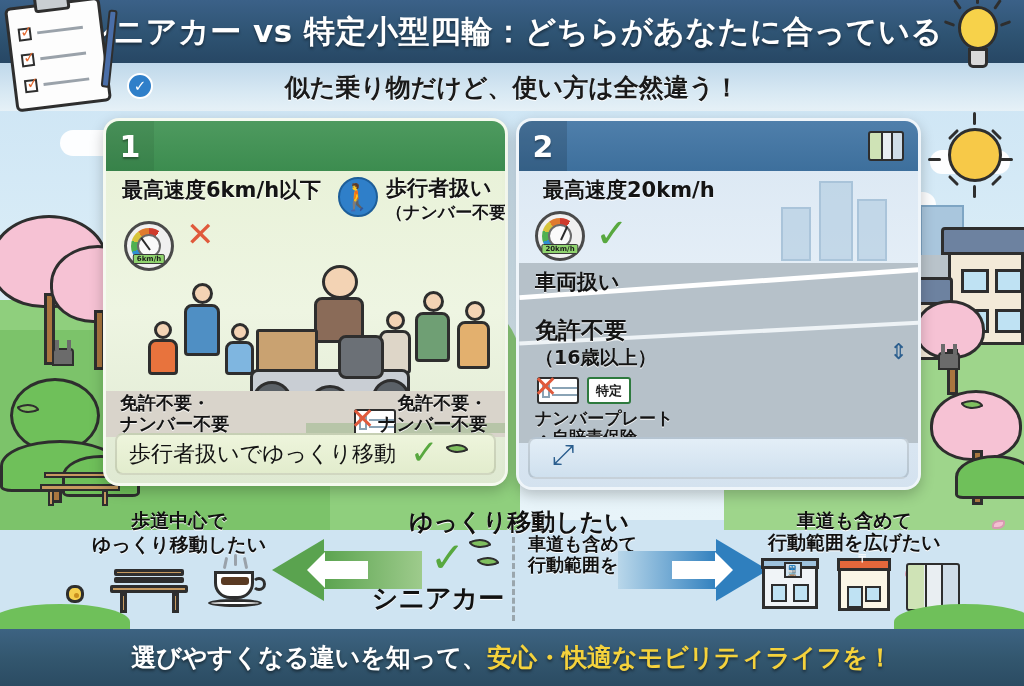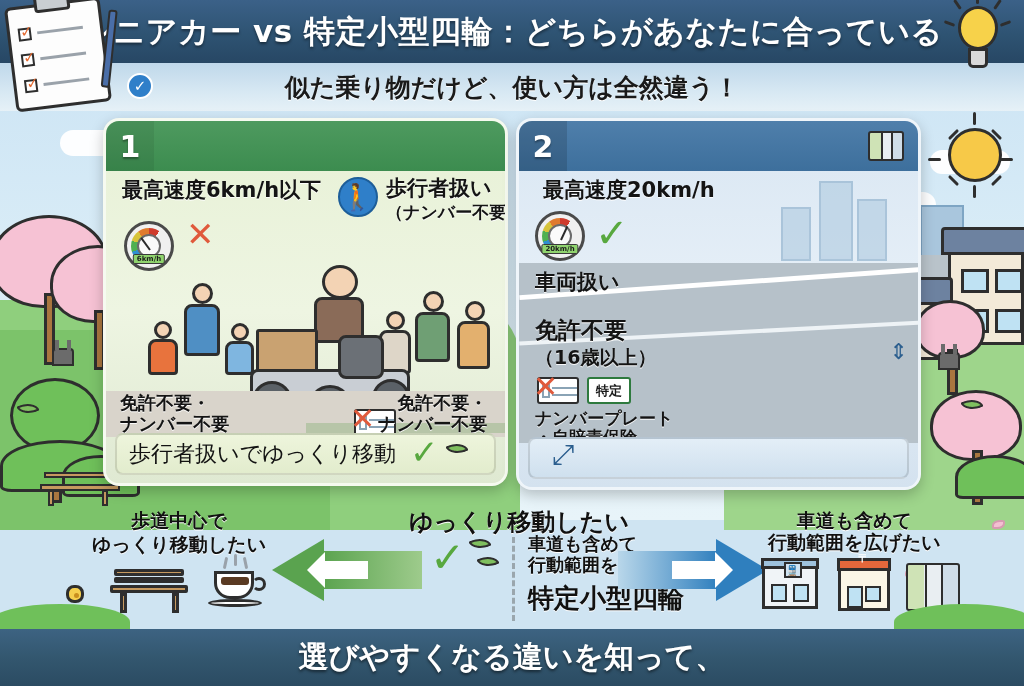--- a/index.html
+++ b/index.html
@@ -237,21 +237,21 @@
   .benchic{position:absolute;}
   .benchic .seat{position:absolute;left:0;top:18px;width:78px;height:8px;background:#c79a5f;border:3px solid #2e2e2e;border-radius:2px;}
   .benchic .back{position:absolute;left:4px;top:2px;width:70px;height:7px;background:#c79a5f;border:3px solid #2e2e2e;border-radius:2px;}
   .benchic .back2{position:absolute;left:4px;top:10px;width:70px;height:6px;background:#c79a5f;border:3px solid #2e2e2e;border-radius:2px;}
   .benchic .leg{position:absolute;top:26px;width:7px;height:20px;background:#c79a5f;border:3px solid #2e2e2e;}
 
   
   .footer { position:absolute; left:0; bottom:0; width:1024px; height:57px;
     background: linear-gradient(#3d6382 0%, #33576f 50%, #2b4b62 100%);
     display:flex; align-items:center; justify-content:center; }
-  .footer .f-text { font-size:30px; font-weight:bold; color:#fff; white-space:nowrap;
+  .footer .f-text { font-size:25px; font-weight:bold; color:#fff; white-space:nowrap;
     text-shadow:0 2px 3px rgba(0,0,0,.5); }
   .footer .f-hl { color:#f5d23c; }
   .hedge{position:absolute;bottom:0;background:#6fc05a;border-radius:50% 50% 0 0;}
 </style>
 </head>
 <body>
 
 <div id="poster">
 
   <div class="bg">
@@ -588,26 +588,26 @@
 
     <div class="arrow-left">
       <div class="shaft"></div>
         <div class="tip"></div>
         <div class="inner"></div>
     </div>
 
     <span class="checkmark" style="left:430px;top:40px;font-size:42px;">✓</span>
     <span class="leafdeco" style="left:470px;top:40px;"></span>
     <span class="leafdeco" style="left:478px;top:58px;"></span>
+    <div class="ch-text" style="left:358px;top:86px;font-size:26px;width:160px;">シニアカー</div>
 
     <div class="ch-text" style="left:528px;top:36px;font-size:18px;text-align:left;">
       <span style="white-space:pre-line;">車道も含めて
 行動範囲を広げたい</span>
     </div>
-    <div class="ch-text" style="left:528px;top:86px;font-size:26px;text-align:left;">特定小型四輪</div>
 
     <div class="arrow-right">
       <div class="shaft"></div>
         <div class="tip"></div>
         <div class="inner"></div>
     </div>
 
     <div class="ch-text" style="left:768px;top:12px;font-size:19px;">
       <span style="white-space:pre-line;">車道も含めて
 行動範囲を広げたい</span>
@@ -626,15 +626,16 @@
         <div class="win"></div>
     </div>
     <div class="maps-ic" style="left:906px;top:66px;width:54px;height:48px;"></div>
   </div>
 
   <div class="hedge" style="left:-10px;bottom:46px;width:140px;height:36px;"></div>
   <div class="hedge" style="right:-10px;bottom:46px;width:140px;height:36px;"></div>
 
   <div class="footer">
     <span class="f-text">選びやすくなる違いを知って、</span>
+    <span class="f-text f-hl">安心・快適なモビリティライフを！</span>
   </div>
 
 </div>
 
 </body></html>

